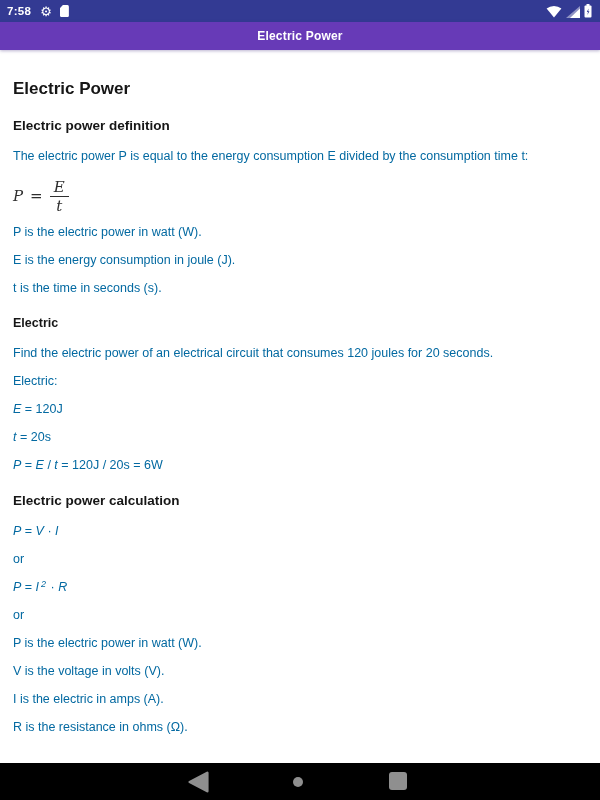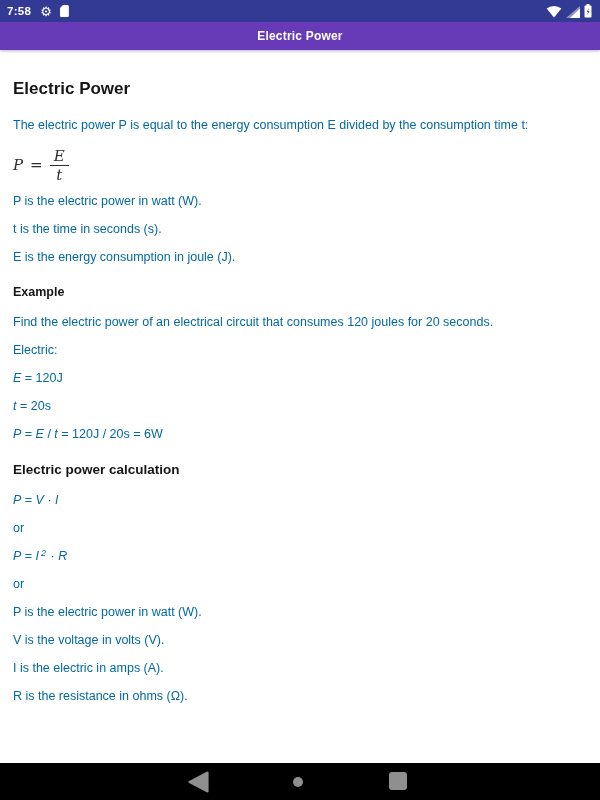--- a/index.html
+++ b/index.html
@@ -96,33 +96,34 @@
       </svg>
     </span>
   </div>
 
   <div class="app-bar" style="background: rgb(103, 58, 183);">
     <span class="app-bar-title">Electric Power</span>
   </div>
 
   <div class="content">
       <h1>Electric Power</h1>
+      <h2>Electric power definition</h2>
       <p>The electric power P is equal to the energy consumption E divided by the consumption time t:</p>
       <div class="fraction-line">
         <span>P</span>
         <span class="feq">=</span>
         <span class="frac">
           <span class="num">E</span>
           <span class="den">t</span>
         </span>
       </div>
       <p>P is the electric power in watt (W).</p>
+      <p>E is the energy consumption in joule (J).</p>
       <p>t is the time in seconds (s).</p>
-      <p>E is the energy consumption in joule (J).</p>
-      <h3>Example</h3>
+      <h3>Electric</h3>
       <p>Find the electric power of an electrical circuit that consumes 120 joules for 20 seconds.</p>
       <p>Electric:</p>
       <p><span class="var">E</span><span> = 120J</span></p>
       <p><span class="var">t</span><span> = 20s</span></p>
       <p><span class="var">P</span><span> = </span><span class="var">E</span><span> / </span><span class="var">t</span><span> = 120J / 20s = 6W</span></p>
       <h2>Electric power calculation</h2>
       <p><span class="var">P</span><span> = </span><span class="var">V</span><span> · </span><span class="var">I</span></p>
       <p>or</p>
       <p><span class="var">P</span><span> = </span><span class="var">I</span><sup>2</sup><span> · </span><span class="var">R</span></p>
       <p>or</p>

